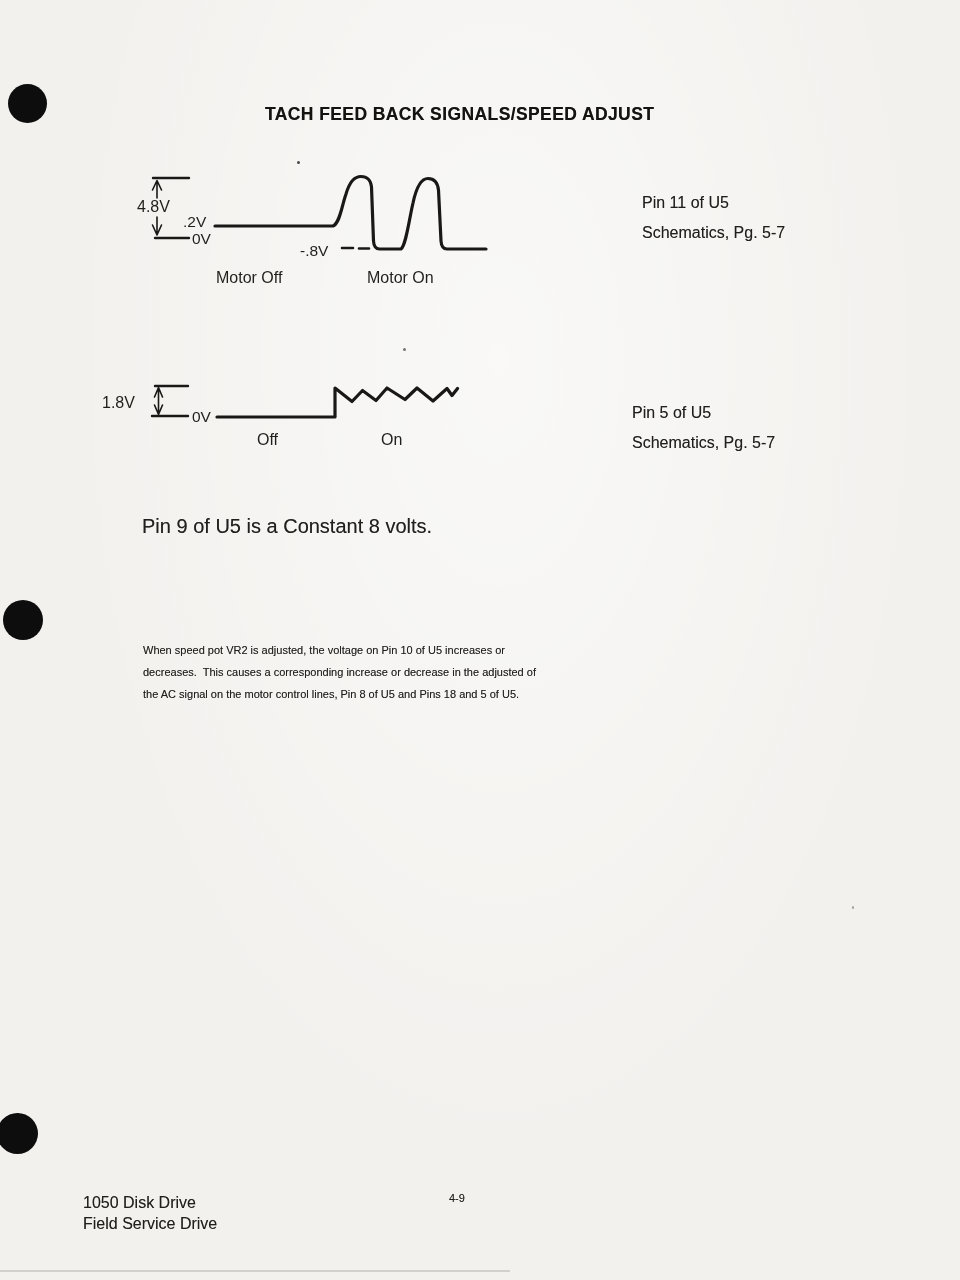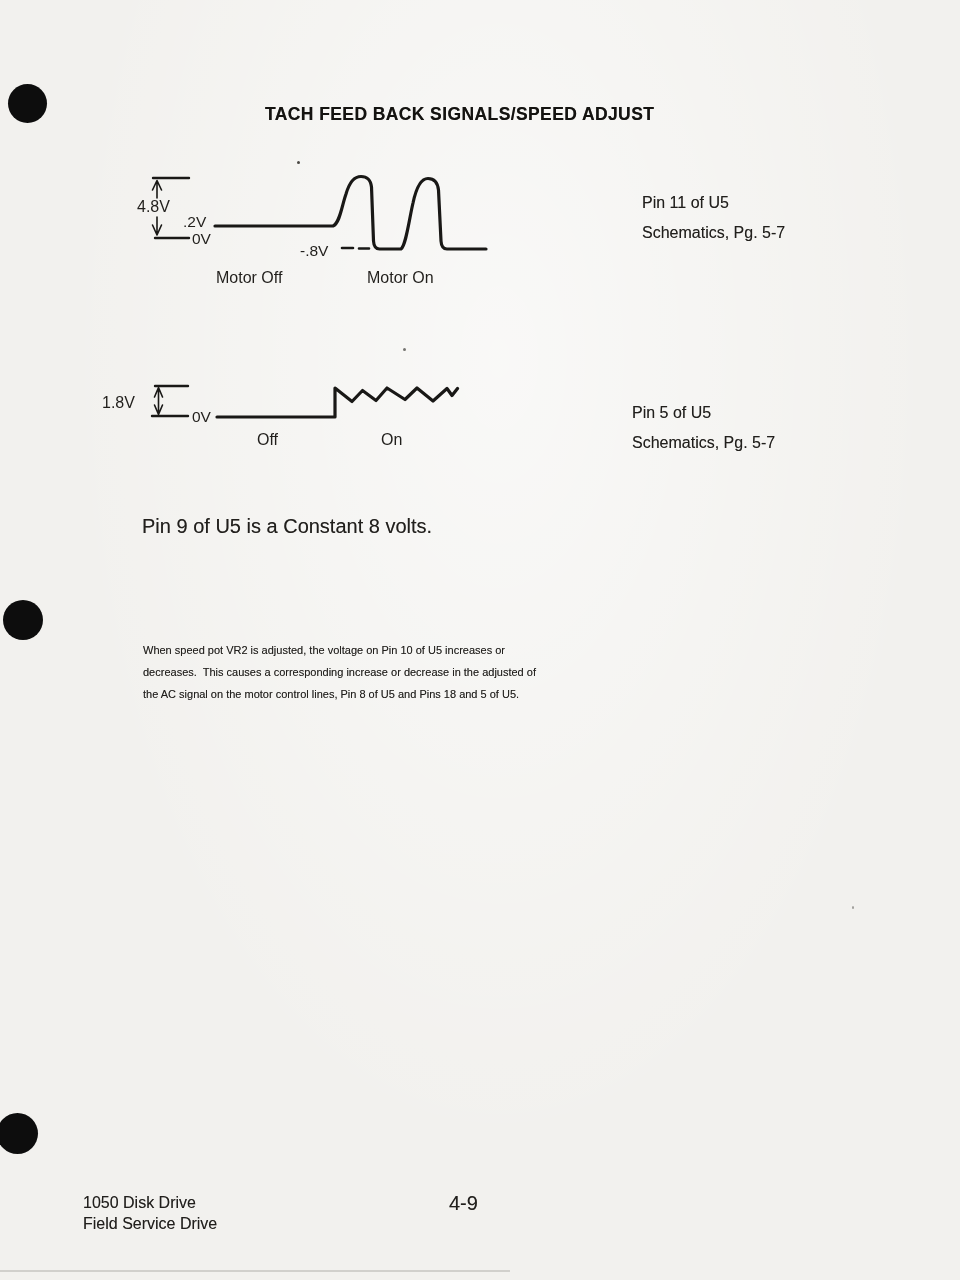--- a/index.html
+++ b/index.html
@@ -51,21 +51,21 @@
   .para{
     position:absolute;left:143px;top:603px;font-size:11px;
     line-height:22px;text-shadow:0 0 .4px rgba(0,0,0,.4);margin-top:36px;
   }
   .para div{white-space:pre;}
   .footer-block{
     position:absolute;left:68px;top:1192px;font-size:16px;
     line-height:21px;text-shadow:0 0 .4px rgba(0,0,0,.4);margin-left:15px;
   }
   .page-num{
-    position:absolute;left:449px;top:1192px;font-size:20px;
+    position:absolute;left:449px;top:1192px;font-size:11px;
     text-shadow:0 0 .4px rgba(0,0,0,.4);
   }
   .speck{position:absolute;border-radius:50%;background:#4a4844;}
   .speck.s1{left:297px;top:161px;width:3px;height:3px;}
   .speck.s2{left:403px;top:348px;width:3px;height:3px;opacity:.75;}
   .speck.s3{left:852px;top:906px;width:2px;height:3px;opacity:.5;}
   .scan-edge{
     position:absolute;left:0;top:1270px;width:510px;height:2px;
     background:#b6b4b0;opacity:.55;
   }

